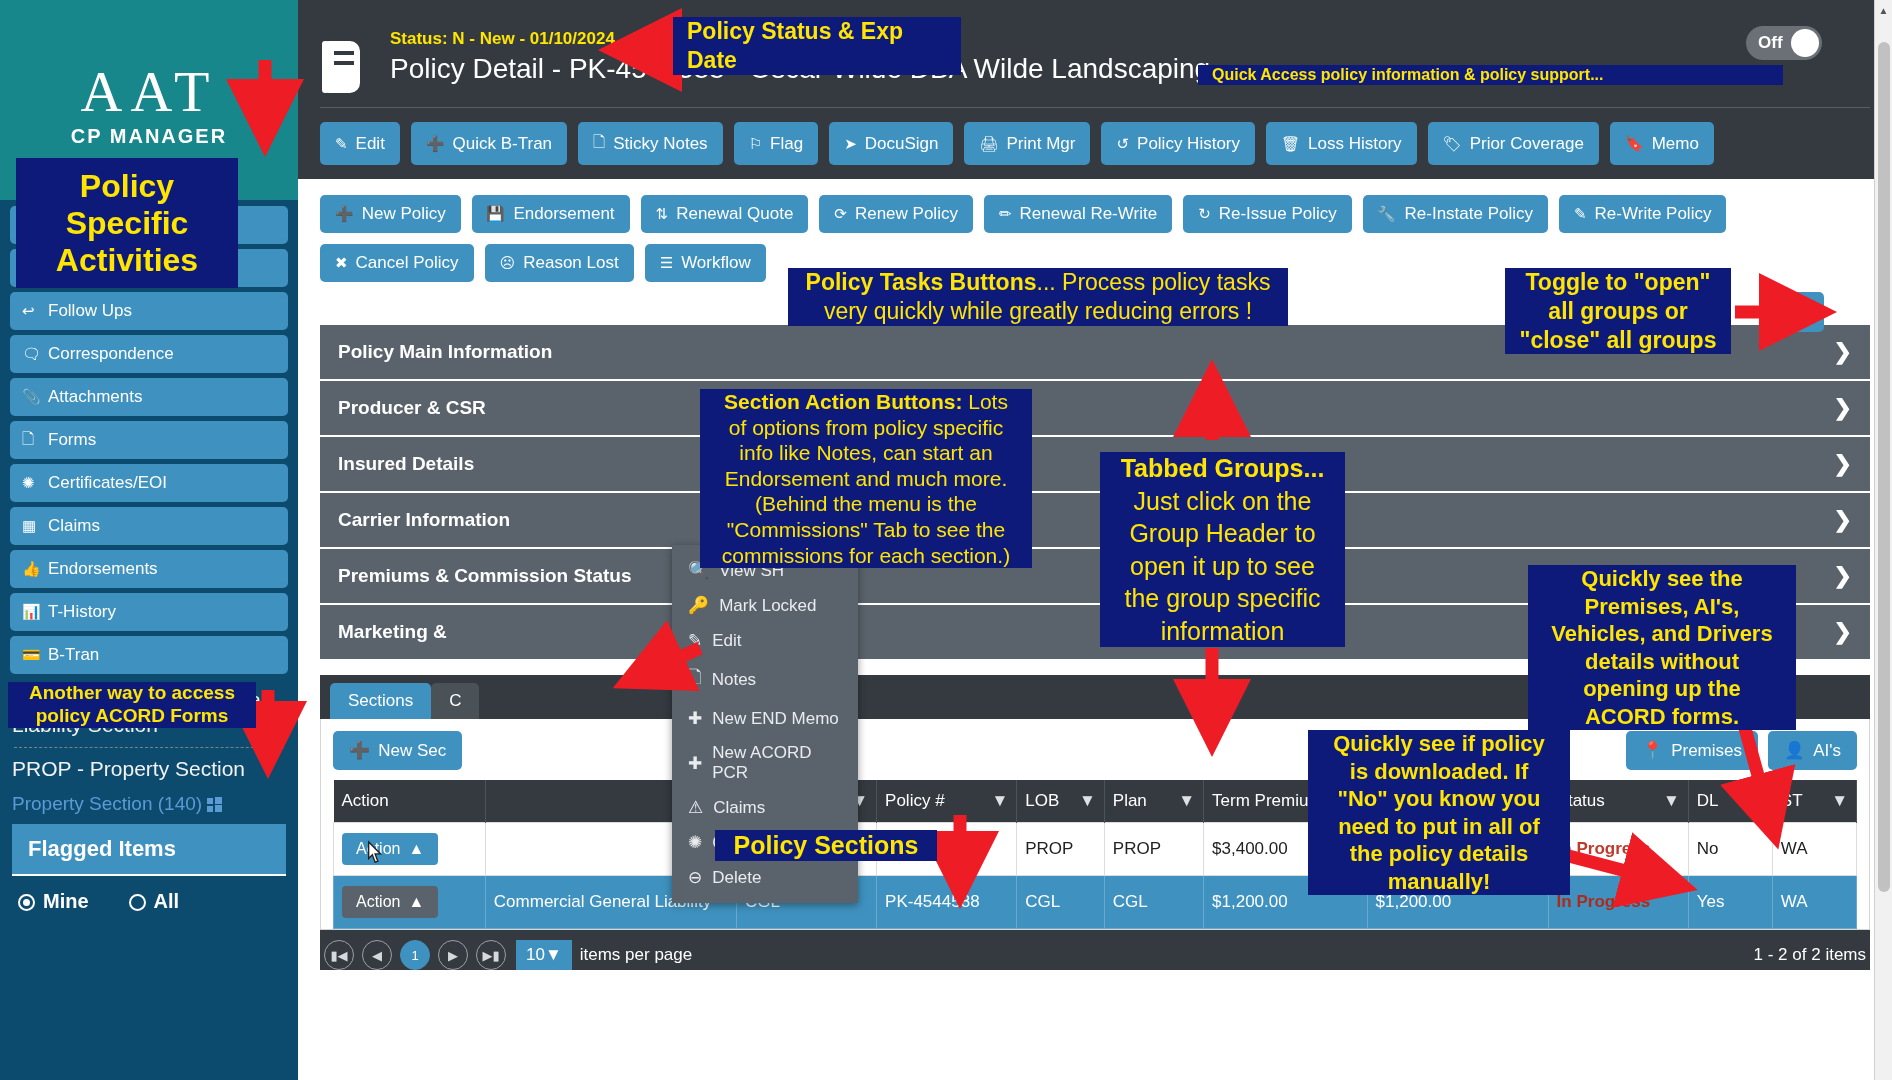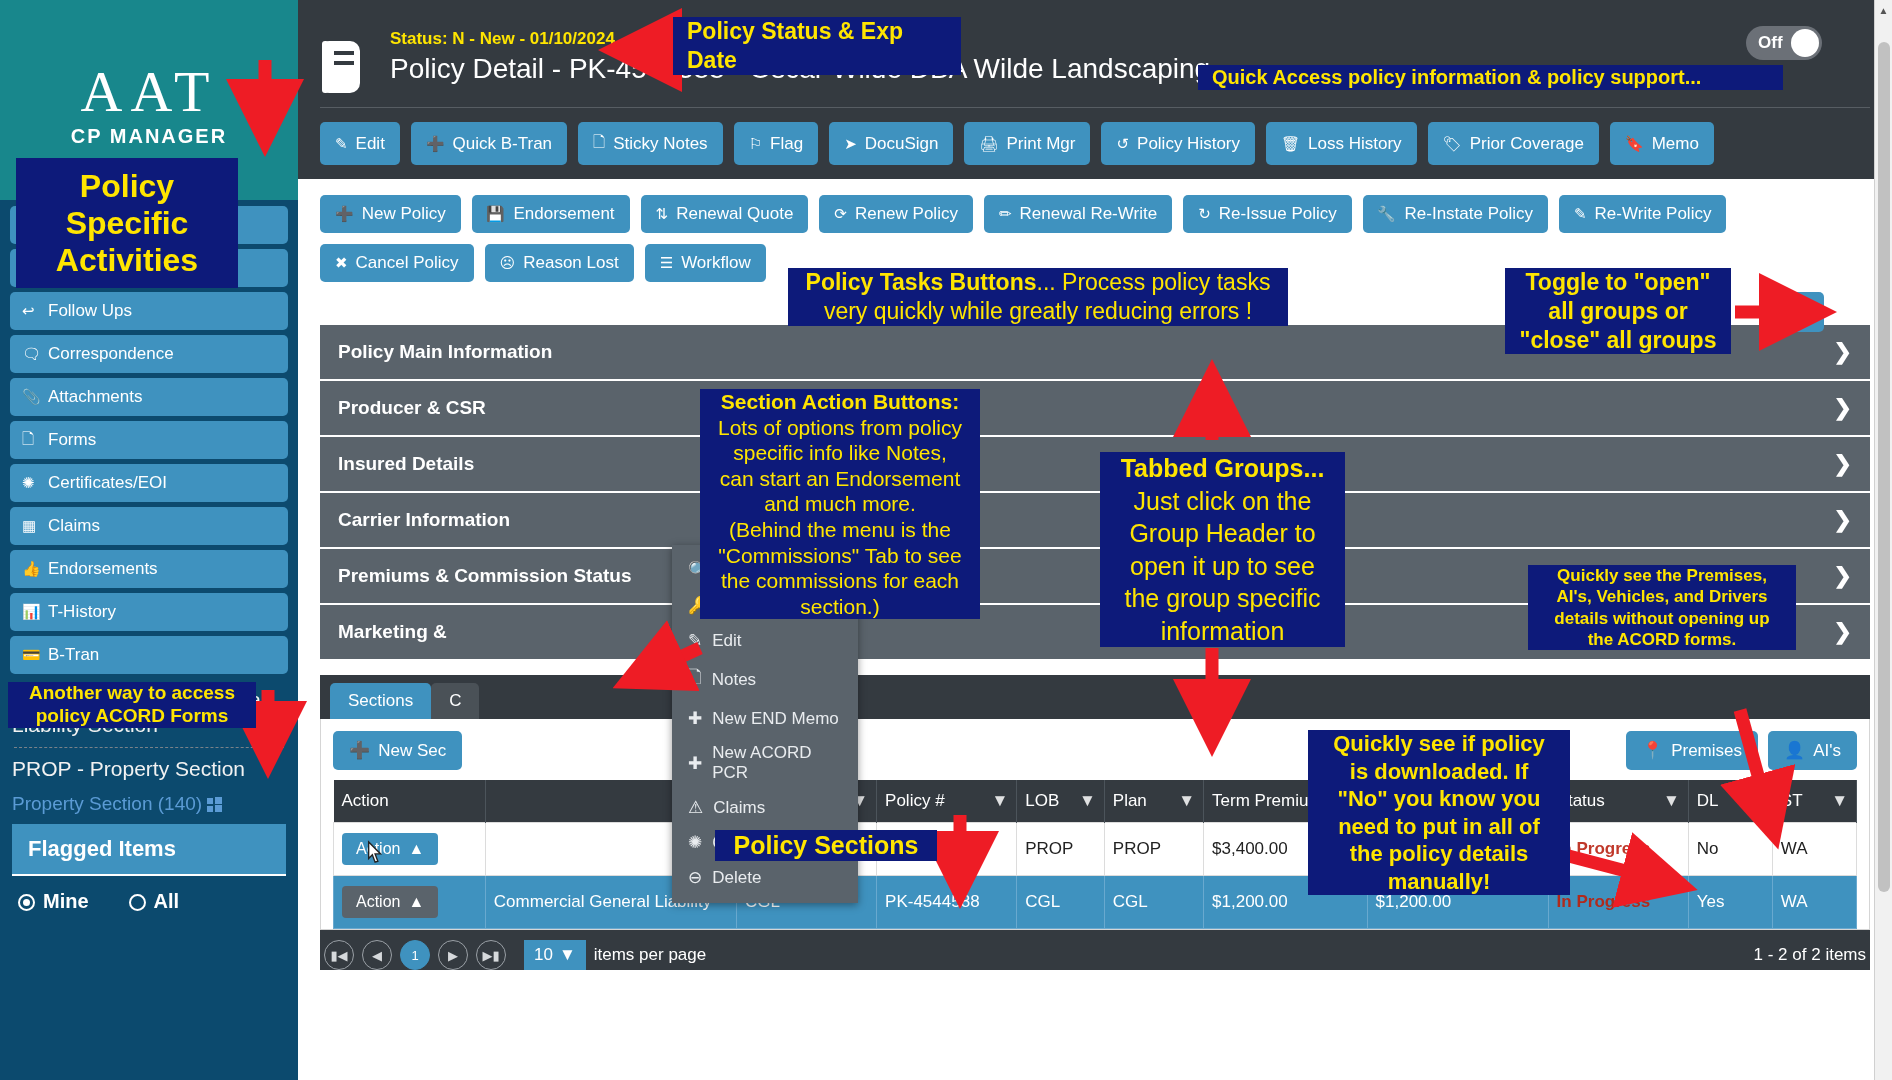--- a/index.html
+++ b/index.html
@@ -97,21 +97,21 @@
   tr.sel td{background:#3f92bf;color:#fff;border-color:#69a9cf;}
   .actbtn{background:#3f92bf;color:#fff;font-size:16px;padding:7px 14px;border-radius:4px;display:inline-flex;gap:8px;align-items:center;}
   .actbtn.dark{background:#5a636b;}
   .inprog{color:#c0392b;font-weight:bold;}
   tr.sel .inprog{color:#b02a1c;}
 
   .pager{display:flex;align-items:center;gap:8px;padding:10px 0 0 4px;background:#343a40;margin-top:0;}
   .pgbtn{width:30px;height:30px;border-radius:50%;border:1px solid #9aa0a6;color:#d6d9dc;display:flex;
          align-items:center;justify-content:center;font-size:13px;background:transparent;}
   .pgbtn.cur{background:#3f92bf;color:#fff;border-color:#3f92bf;}
-  .ipp{background:#3f92bf;color:#fff;font-size:17px;padding:5px 10px;display:flex;gap:6px;align-items:center;margin-left:10px;}
+  .ipp{background:#3f92bf;color:#fff;font-size:17px;padding:5px 10px;display:flex;gap:0;align-items:center;margin-left:2px;}
   .ipptxt{color:#fff;font-size:17px;}
   .itemcount{margin-left:auto;color:#fff;font-size:17px;padding-right:4px;}
 
   
   .ctxmenu{position:absolute; left:374px; top:545px; width:186px; background:#5a636b; z-index:40;
            padding:8px 0; box-shadow:0 2px 8px rgba(0,0,0,.4);}
   .ctxmenu div{color:#e9ecef;font-size:17px;padding:7px 16px;display:flex;gap:10px;align-items:center;}
 
   
   .callout{position:absolute; background:#0d1a7a; color:#ffe500; font-weight:bold;
@@ -516,32 +516,32 @@
 </svg>
 
 <div class="callout ctr" style="left:16px;top:158px;width:222px;font-size:32px;line-height:1.15;padding:10px 8px;"><span style="white-space:pre-line;">Policy Specific
 Activities</span></div>
 
 <div class="callout ctr" style="left:8px;top:682px;width:248px;font-size:19px;line-height:1.2;"><span style="white-space:pre-line;">Another way to access
 policy ACORD Forms</span></div>
 
 <div class="callout" style="left:673px;top:17px;width:288px;font-size:23px;"><span>Policy Status &amp; Exp Date</span></div>
 
-<div class="callout" style="left:1198px;top:65px;width:585px;font-size:20px;"><span>Quick Access policy information &amp; policy support...</span></div>
+<div class="callout" style="left:1198px;top:65px;width:585px;font-size:16px;"><span>Quick Access policy information &amp; policy support...</span></div>
 
 <div class="callout ctr" style="left:788px;top:268px;width:500px;font-size:23px;line-height:1.25;"><span>Policy Tasks Buttons</span><span style="font-weight:normal;">... Process policy tasks very quickly while greatly reducing errors !</span></div>
 
 <div class="callout ctr" style="left:1505px;top:268px;width:226px;font-size:23px;line-height:1.25;"><span>Toggle to "open" all groups or "close" all groups</span></div>
 
-<div class="callout ctr" style="left:700px;top:389px;width:280px;font-size:21px;line-height:1.22;"><span>Section Action Buttons:</span><span style="font-weight:normal;white-space:pre-line;"> Lots of options from policy specific info like Notes, can start an Endorsement and much more.
+<div class="callout ctr" style="left:700px;top:389px;width:332px;font-size:21px;line-height:1.22;"><span>Section Action Buttons:</span><span style="font-weight:normal;white-space:pre-line;"> Lots of options from policy specific info like Notes, can start an Endorsement and much more.
 (Behind the menu is the "Commissions" Tab to see the commissions for each section.)</span></div>
 
 <div class="callout ctr" style="left:1100px;top:452px;width:245px;font-size:25px;line-height:1.3;"><span>Tabbed Groups...</span><br><span style="font-weight:normal;">Just click on the Group Header to open it up to see the group specific information</span></div>
 
-<div class="callout ctr" style="left:1528px;top:565px;width:268px;font-size:17px;line-height:1.25;"><span>Quickly see the Premises, AI's, Vehicles, and Drivers details without opening up the ACORD forms.</span></div>
+<div class="callout ctr" style="left:1528px;top:565px;width:268px;font-size:22px;line-height:1.25;"><span>Quickly see the Premises, AI's, Vehicles, and Drivers details without opening up the ACORD forms.</span></div>
 
 <div class="callout ctr" style="left:1308px;top:730px;width:262px;font-size:22px;line-height:1.25;"><span>Quickly see if policy is downloaded. If "No" you know you need to put in all of the policy details manually!</span></div>
 
 <div class="callout ctr" style="left:715px;top:830px;width:222px;font-size:25px;"><span>Policy Sections</span></div>
 
 <svg class="cursor" viewBox="0 0 24 28">
   <path d="M4 2 L4 20 L8 16 L11 24 L14 23 L11 15 L17 15 Z" fill="#fff" stroke="#222" stroke-width="1.5"></path>
 </svg>
 
 </body></html>

